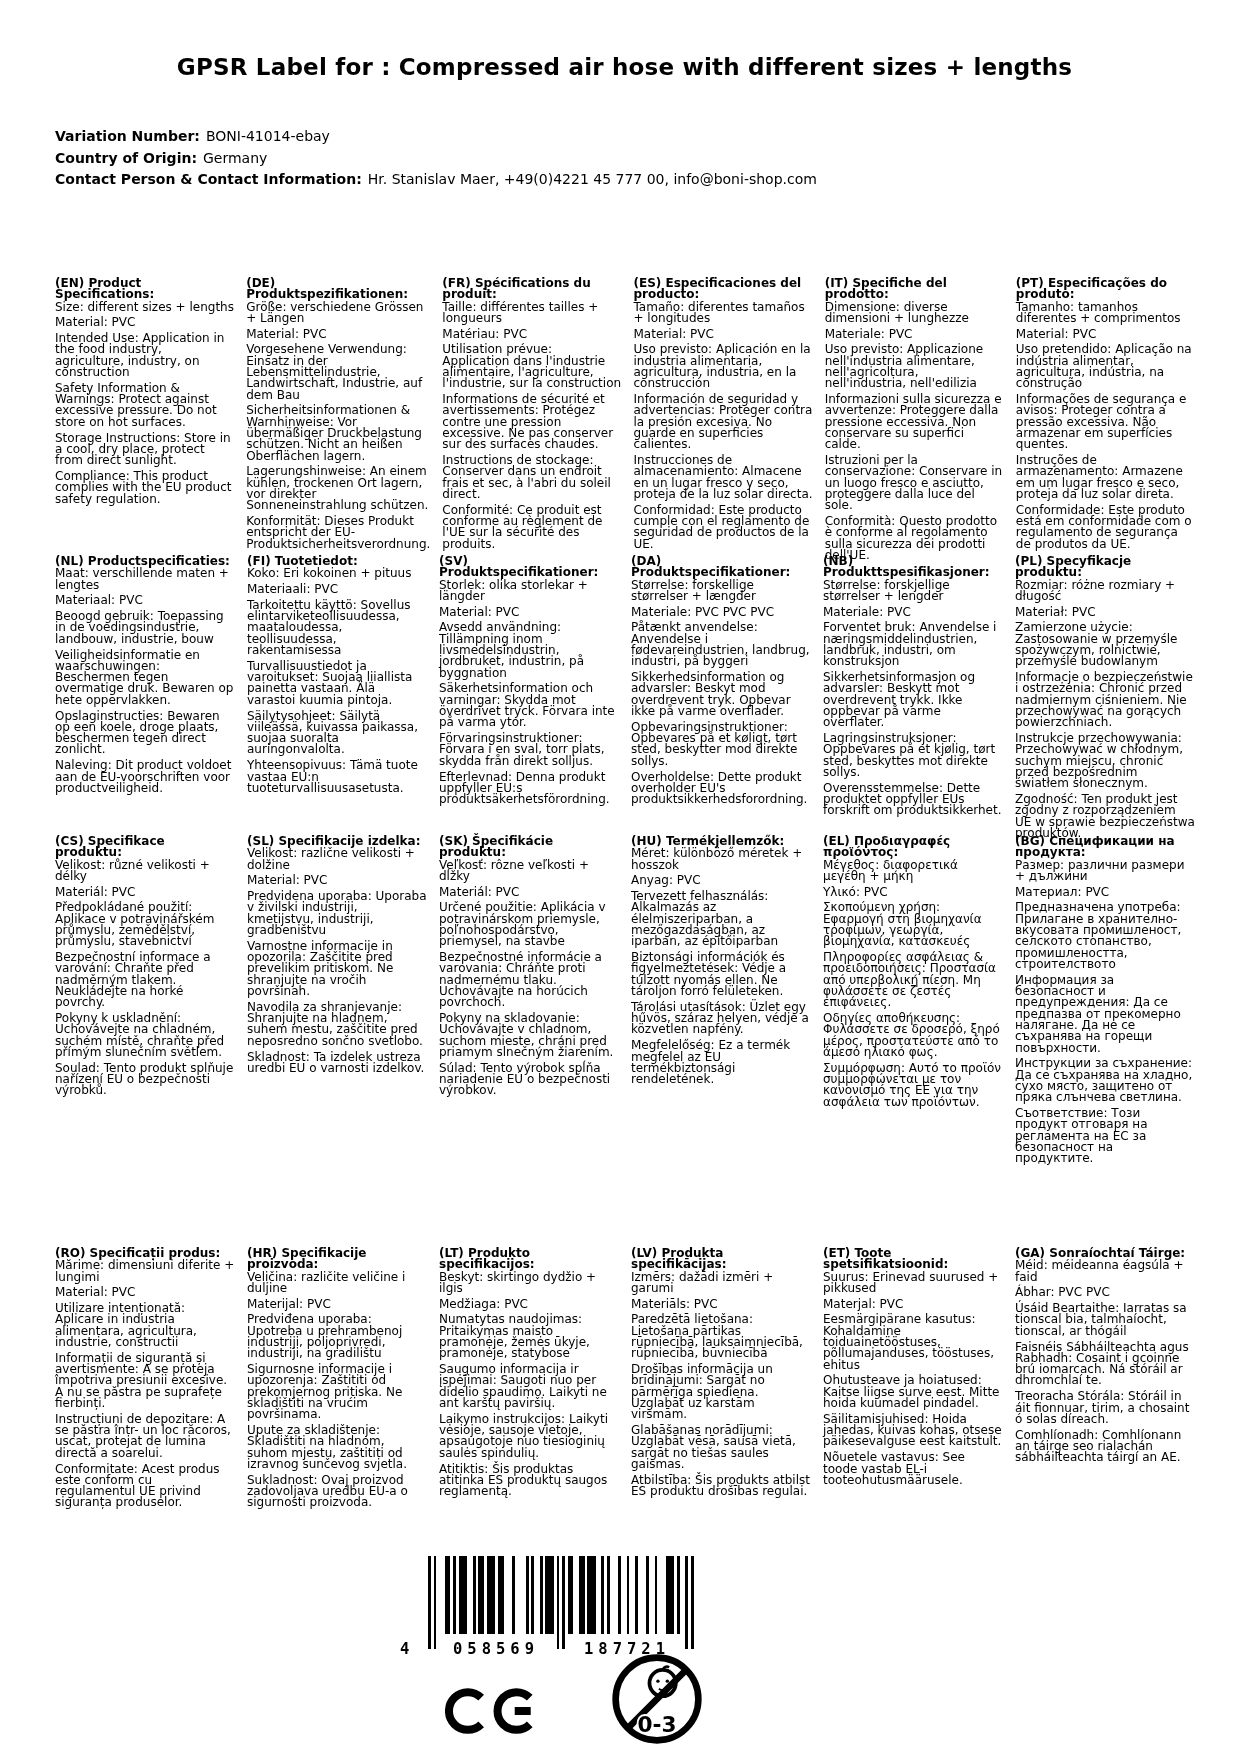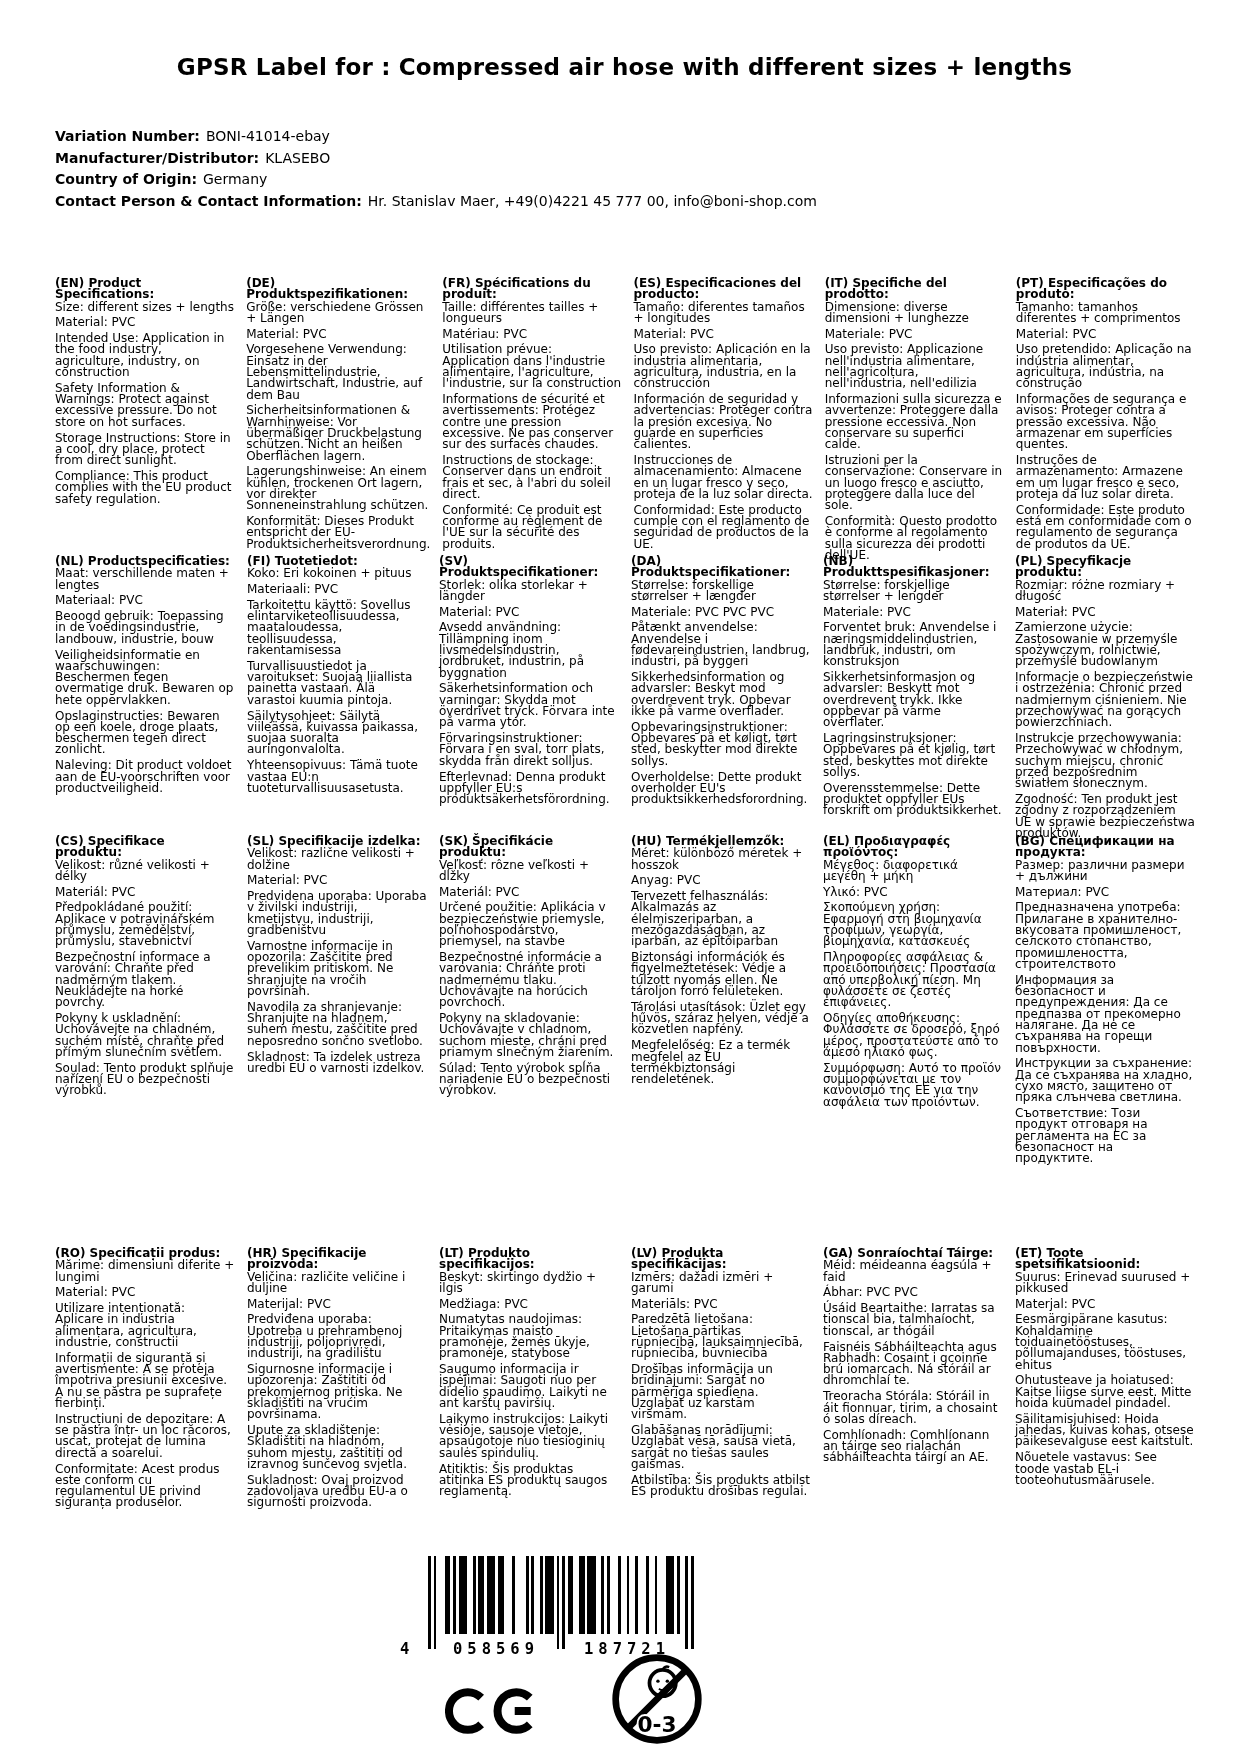--- a/index.html
+++ b/index.html
@@ -78,21 +78,20 @@
 </style>
 </head>
 <body>
 
 <div class="page">
 
   <h1 class="page-title">GPSR Label for : Compressed air hose with different sizes + lengths</h1>
 
   <div class="product-info" id="product-info">
       <div class="pi-row"><b>Variation Number:</b><span>BONI-41014-ebay</span></div>
-      <div class="pi-row"><b>Manufacturer/Distributor:</b><span>KLASEBO</span></div>
       <div class="pi-row"><b>Country of Origin:</b><span>Germany</span></div>
       <div class="pi-row"><b>Contact Person &amp; Contact Information:</b><span>Hr. Stanislav Maer, +49(0)4221 45 777 00, info@boni-shop.com</span></div>
     </div>
 
   <div class="spec-row" id="spec-row-0">
       <div class="spec-block">
         <div class="spec-title">(EN) Product Specifications:</div>
         <p>Size: different sizes + lengths</p>
         <p>Material: PVC</p>
         <p>Intended Use: Application in the food industry, agriculture, industry, on construction</p>
@@ -218,21 +217,21 @@
         <p>Material: PVC</p>
         <p>Predvidena uporaba: Uporaba v živilski industriji, kmetijstvu, industriji, gradbeništvu</p>
         <p>Varnostne informacije in opozorila: Zaščitite pred prevelikim pritiskom. Ne shranjujte na vročih površinah.</p>
         <p>Navodila za shranjevanje: Shranjujte na hladnem, suhem mestu, zaščitite pred neposredno sončno svetlobo.</p>
         <p>Skladnost: Ta izdelek ustreza uredbi EU o varnosti izdelkov.</p>
       </div>
       <div class="spec-block">
         <div class="spec-title">(SK) Špecifikácie produktu:</div>
         <p>Veľkosť: rôzne veľkosti + dĺžky</p>
         <p>Materiál: PVC</p>
-        <p>Určené použitie: Aplikácia v bezpieczeństwie priemysle, poľnohospodárstvo, priemysel, na stavbe</p>
+        <p>Určené použitie: Aplikácia v potravinárskom priemysle, poľnohospodárstvo, priemysel, na stavbe</p>
         <p>Bezpečnostné informácie a varovania: Chráňte proti nadmernému tlaku. Uchovávajte na horúcich povrchoch.</p>
         <p>Pokyny na skladovanie: Uchovávajte v chladnom, suchom mieste, chráni pred priamym slnečným žiarením.</p>
         <p>Súlad: Tento výrobok spĺňa nariadenie EÚ o bezpečnosti výrobkov.</p>
       </div>
       <div class="spec-block">
         <div class="spec-title">(HU) Termékjellemzők:</div>
         <p>Méret: különböző méretek + hosszok</p>
         <p>Anyag: PVC</p>
         <p>Tervezett felhasználás: Alkalmazás az élelmiszeriparban, a mezőgazdaságban, az iparban, az építőiparban</p>
         <p>Biztonsági információk és figyelmeztetések: Védje a túlzott nyomás ellen. Ne tároljon forró felületeken.</p>
@@ -289,36 +288,36 @@
       <div class="spec-block">
         <div class="spec-title">(LV) Produkta specifikācijas:</div>
         <p>Izmērs: dažādi izmēri + garumi</p>
         <p>Materiāls: PVC</p>
         <p>Paredzētā lietošana: Lietošana pārtikas rūpniecībā, lauksaimniecībā, rūpniecībā, būvniecībā</p>
         <p>Drošības informācija un brīdinājumi: Sargāt no pārmērīga spiediena. Uzglabāt uz karstām virsmām.</p>
         <p>Glabāšanas norādījumi: Uzglabāt vēsā, sausā vietā, sargāt no tiešas saules gaismas.</p>
         <p>Atbilstība: Šis produkts atbilst ES produktu drošības regulai.</p>
       </div>
       <div class="spec-block">
+        <div class="spec-title">(ET) Toote spetsifikatsioonid:</div>
+        <p>Suurus: Erinevad suurused + pikkused</p>
+        <p>Materjal: PVC</p>
+        <p>Eesmärgipärane kasutus: Kohaldamine toiduainetööstuses, põllumajanduses, tööstuses, ehitus</p>
+        <p>Ohutusteave ja hoiatused: Kaitse liigse surve eest. Mitte hoida kuumadel pindadel.</p>
+        <p>Säilitamisjuhised: Hoida jahedas, kuivas kohas, otsese päikesevalguse eest kaitstult.</p>
+        <p>Nõuetele vastavus: See toode vastab EL-i tooteohutusmäärusele.</p>
+      </div>
+      <div class="spec-block">
         <div class="spec-title">(GA) Sonraíochtaí Táirge:</div>
         <p>Méid: méideanna éagsúla + faid</p>
         <p>Ábhar: PVC PVC</p>
         <p>Úsáid Beartaithe: Iarratas sa tionscal bia, talmhaíocht, tionscal, ar thógáil</p>
         <p>Faisnéis Sábháilteachta agus Rabhadh: Cosaint i gcoinne brú iomarcach. Ná stóráil ar dhromchlaí te.</p>
         <p>Treoracha Stórála: Stóráil in áit fionnuar, tirim, a chosaint ó solas díreach.</p>
         <p>Comhlíonadh: Comhlíonann an táirge seo rialachán sábháilteachta táirgí an AE.</p>
-      </div>
-      <div class="spec-block">
-        <div class="spec-title">(ET) Toote spetsifikatsioonid:</div>
-        <p>Suurus: Erinevad suurused + pikkused</p>
-        <p>Materjal: PVC</p>
-        <p>Eesmärgipärane kasutus: Kohaldamine toiduainetööstuses, põllumajanduses, tööstuses, ehitus</p>
-        <p>Ohutusteave ja hoiatused: Kaitse liigse surve eest. Mitte hoida kuumadel pindadel.</p>
-        <p>Säilitamisjuhised: Hoida jahedas, kuivas kohas, otsese päikesevalguse eest kaitstult.</p>
-        <p>Nõuetele vastavus: See toode vastab EL-i tooteohutusmäärusele.</p>
       </div>
     </div>
 
   <div class="barcode-bars" id="barcode-bars">
       <div class="bc-bar guard" style="width: 2.8px;"></div>
       <div class="bc-space" style="width: 2.8px;"></div>
       <div class="bc-bar guard" style="width: 2.8px;"></div>
       <div class="bc-space" style="width: 8.4px;"></div>
       <div class="bc-bar" style="width: 5.6px;"></div>
       <div class="bc-space" style="width: 2.8px;"></div>

